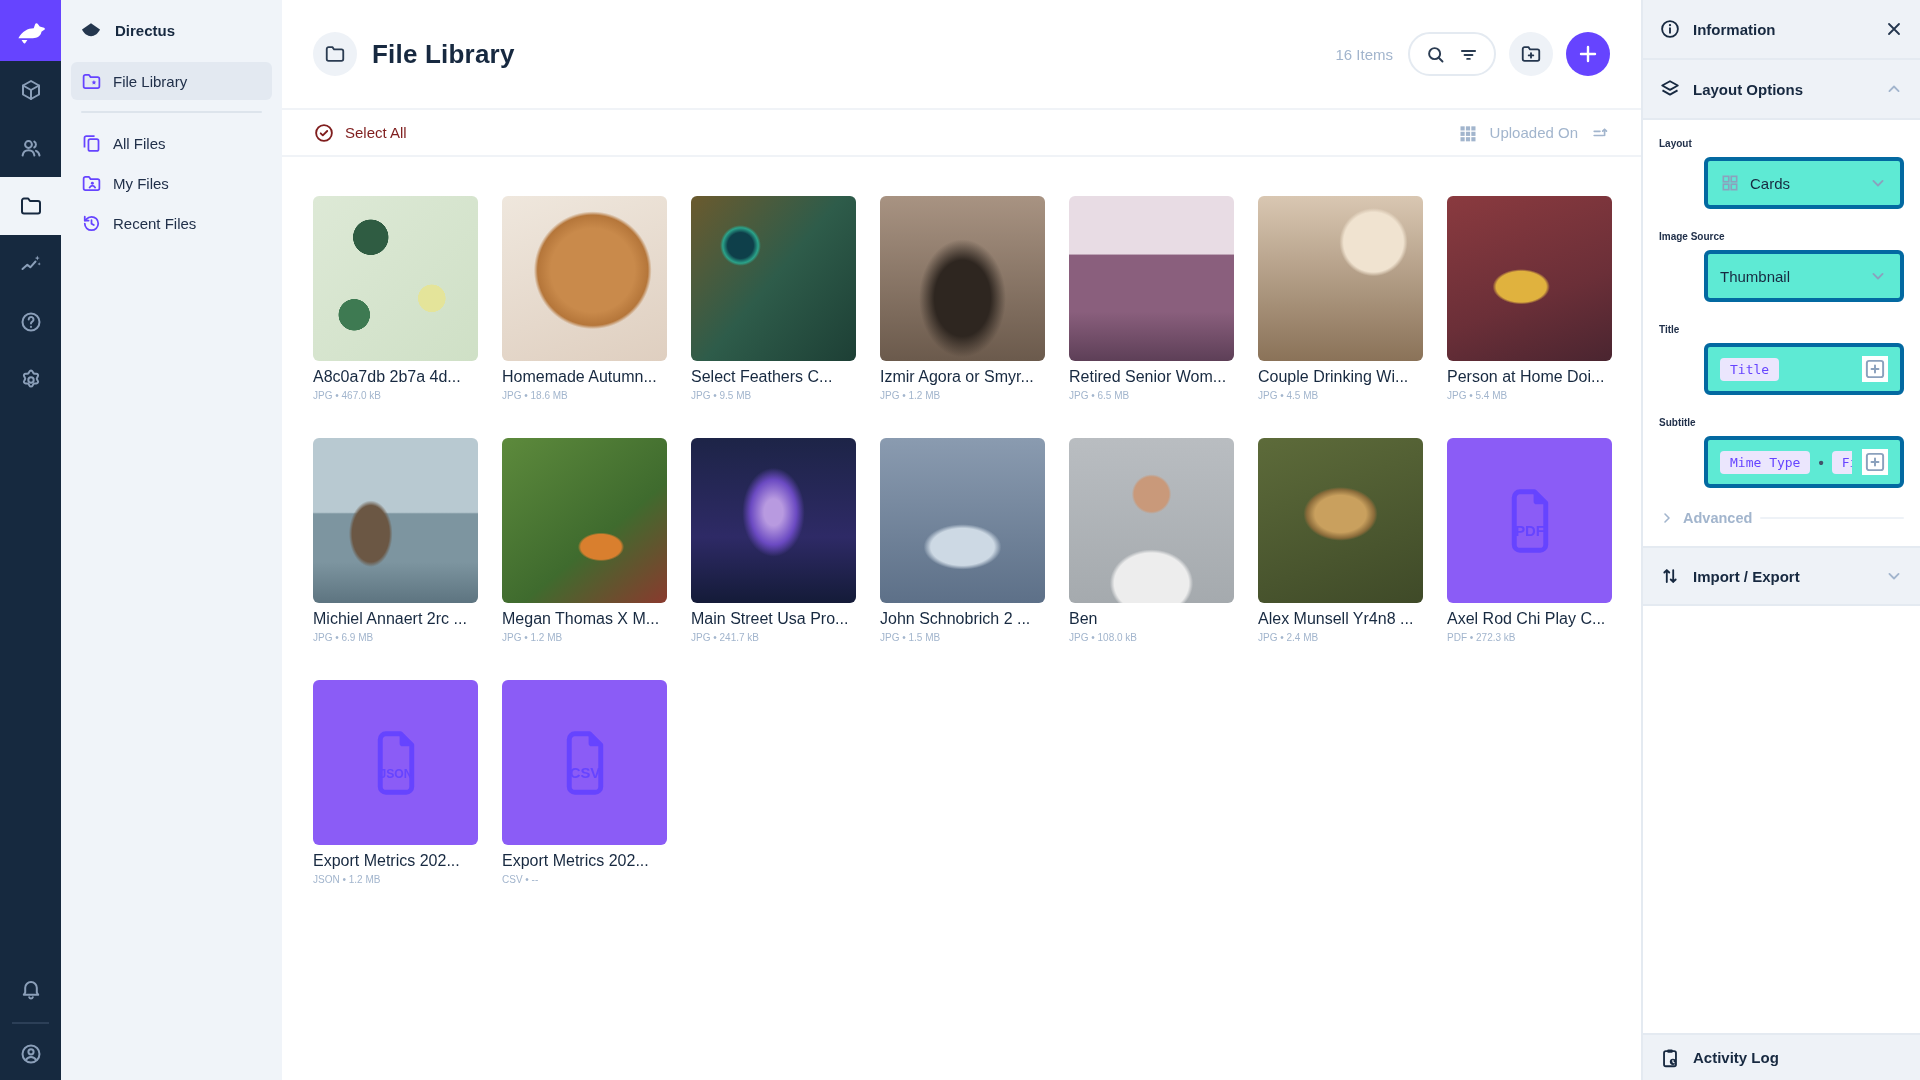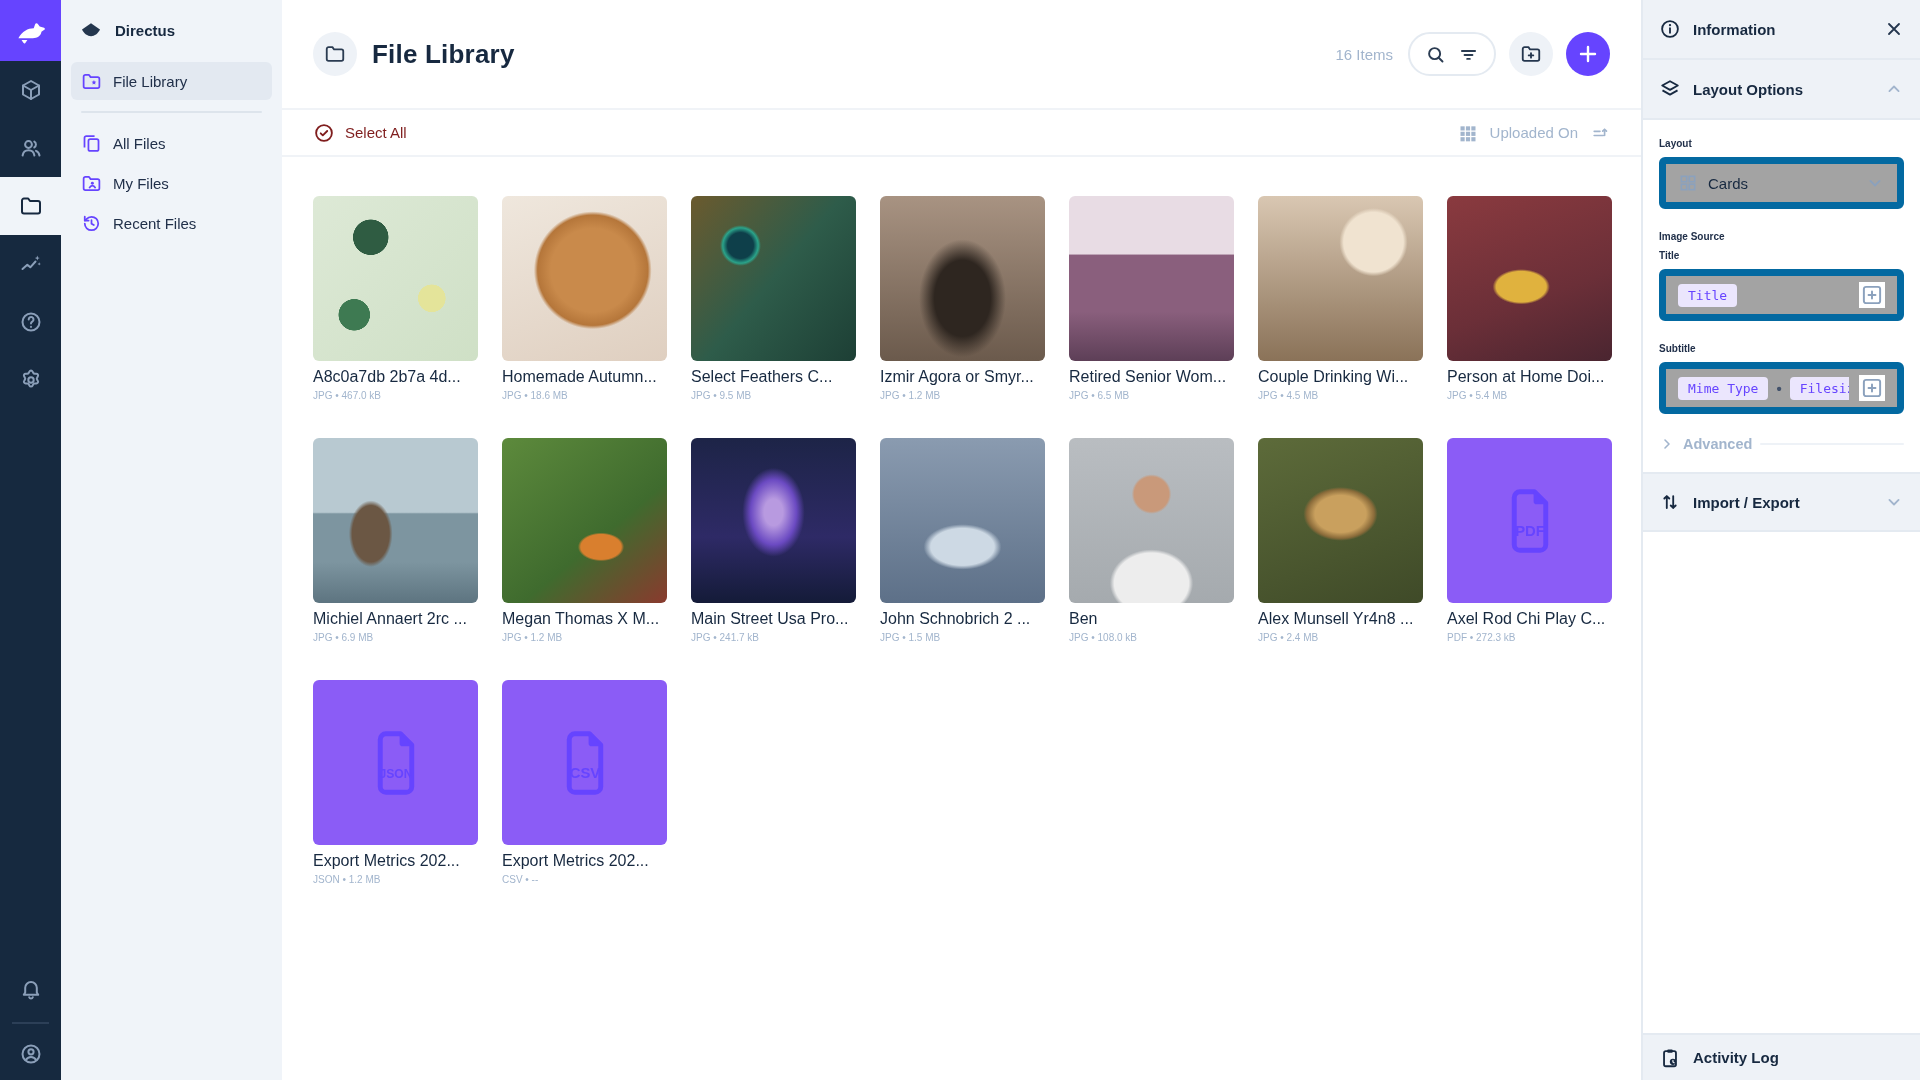--- a/index.html
+++ b/index.html
@@ -56,21 +56,21 @@
   
   .panel { width:279px; flex-shrink:0; border-left:2px solid #e4eaf1; display:flex; flex-direction:column; background:#fff; }
   .panel-band { height:60px; background:#eef2f7; display:flex; align-items:center; gap:12px; padding:0 16px; font-weight:600; font-size:15px; flex-shrink:0; }
   .panel-band .band-chevron { margin-left:auto; color:#a2b5cd; }
   .panel-band.info { border-bottom:2px solid #e4eaf1; }
   .panel-band.accordion { border-bottom:2px solid #e4eaf1; cursor:pointer; }
   .panel-band.accordion.bordered-top { border-top:2px solid #e4eaf1; }
   .close-x { margin-left:auto; color:#24364e; cursor:pointer; }
   .panel-content { padding:18px 16px 20px; }
   .field-label { font-size:10px; font-weight:700; color:#21304a; margin-bottom:8px; }
-  .field-box { height:52px; border:7px solid #0369a1; border-radius:6px; background:#a3a3a3; display:flex; align-items:center; gap:10px; padding:0 12px; margin-bottom:22px; cursor:pointer; }
+  .field-box { height:52px; border:4px solid #0369a1; border-radius:6px; background:#5eead4; display:flex; align-items:center; gap:10px; padding:0 12px; margin-bottom:22px; cursor:pointer;margin-left:45px; }
   .field-box .chevron { margin-left:auto; color:#8ba1bd; flex-shrink:0; }
   .field-box .leading-icon { color:#8ba1bd; }
   .chips { display:flex; align-items:center; gap:8px; overflow:hidden; flex:1; min-width:0; }
   .chip { font-family:"DejaVu Sans Mono", monospace; font-size:13px; color:#6644ff; background:#ebe6fd; border-radius:4px; padding:4px 10px; white-space:nowrap; }
   .chip-dot { color:#42526b; font-weight:700; }
   .plus-box { color:#8ba1bd; flex-shrink:0; margin-left:auto; cursor:pointer; background:#fff; }
   .advanced-row { display:flex; align-items:center; gap:8px; color:#a2b5cd; font-weight:600; font-size:14.5px; cursor:pointer; margin-top:2px; }
   .advanced-row .adv-line { flex:1; height:2px; background:#eef2f7; border-radius:1px; }
   .panel-spacer { flex:1; }
   .panel-band.activity { border-top:2px solid #e4eaf1; border-bottom:none; cursor:pointer; height:47px; }
@@ -432,20 +432,28 @@
       </span>
       <span>Cards</span>
       <span class="chevron">
         <svg width="20" height="20" viewBox="0 0 24 24" fill="none" stroke="currentColor" stroke-width="2.2" stroke-linecap="round" stroke-linejoin="round">
           <path d="M6.5 9.5L12 15l5.5-5.5"></path>
         </svg>
       </span>
     </div>
 
     <div class="field-label">Image Source</div>
+    <div class="field-box">
+      <span>Thumbnail</span>
+      <span class="chevron">
+        <svg width="20" height="20" viewBox="0 0 24 24" fill="none" stroke="currentColor" stroke-width="2.2" stroke-linecap="round" stroke-linejoin="round">
+          <path d="M6.5 9.5L12 15l5.5-5.5"></path>
+        </svg>
+      </span>
+    </div>
 
     <div class="field-label">Title</div>
     <div class="field-box">
       <span class="chips">
           <span class="chip">Title</span>
         </span>
       <span class="plus-box">
         <svg width="26" height="26" viewBox="0 0 24 24" fill="none" stroke="currentColor" stroke-width="1.8" stroke-linecap="round">
           <rect x="4.5" y="4.5" width="15" height="15" rx="2"></rect>
             <path d="M12 8.8v6.4M8.8 12h6.4"></path>

